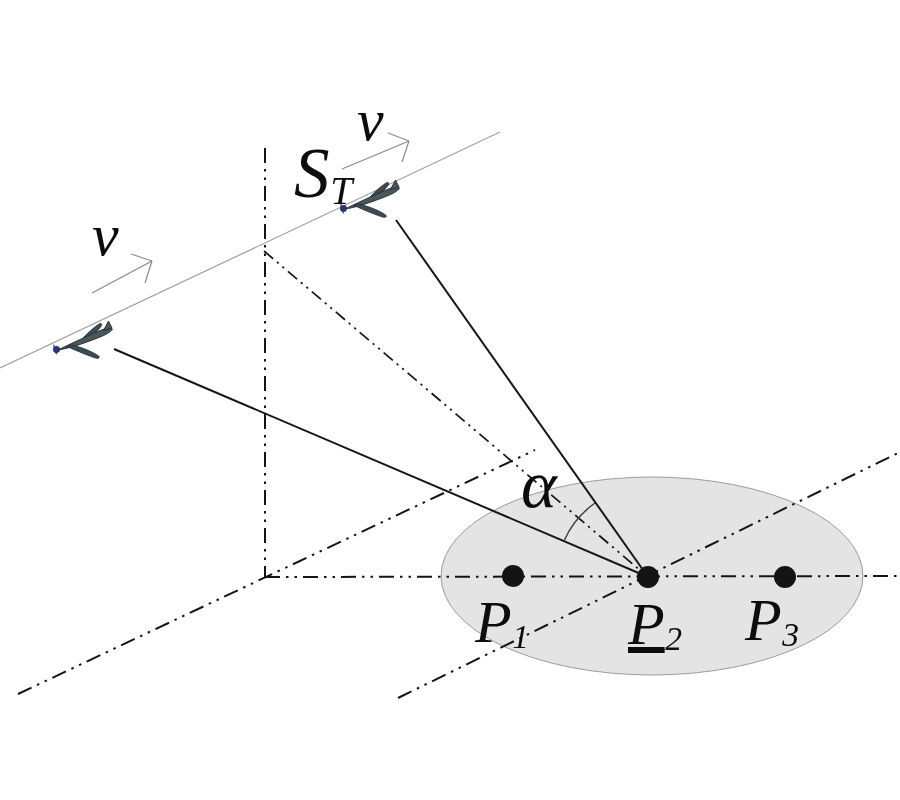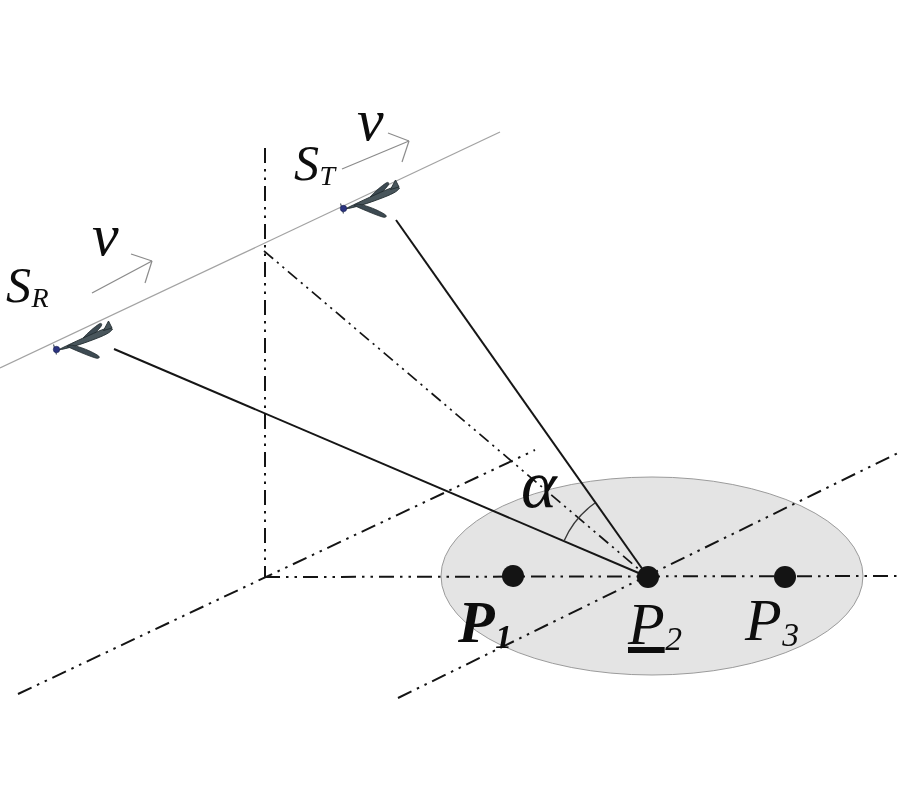--- a/index.html
+++ b/index.html
@@ -36,21 +36,21 @@
     color: #0d0d0d;
     line-height: 1;
     white-space: nowrap;
     user-select: none;
   }
   .lbl .sub {
     font-size: 0.56em;
     vertical-align: -0.18em;
     margin-left: 0.02em;
   }
-  .fs62 { font-size: 50px; }
+  .fs62 { font-size: 71px; }
   .fs60 { font-size: 60px; }
   .fs68 { font-size: 68px; }
 </style>
 </head>
 <body>
 
 <div class="stage">
 
   <svg class="diagram" width="900" height="800" viewBox="0 0 900 800">
 
@@ -92,29 +92,28 @@
     </g>
 
     <use href="#plane-shape" transform="translate(52,316)"></use>
     <use href="#plane-shape" transform="translate(339,175)"></use>
 
     <circle class="dot" cx="513" cy="576" r="11"></circle>
     <circle class="dot" cx="648" cy="577" r="11"></circle>
     <circle class="dot" cx="785" cy="577" r="11"></circle>
   </svg>
 
-  <div class="lbl fs62" style="left:6px; top:260px;"><span>S</span><span class="sub">R</span></div>
 
   <div class="lbl fs60" style="left:92px; top:205px;">v</div>
 
   <div class="lbl fs62" style="left:294px; top:138px;"><span>S</span><span class="sub">T</span></div>
 
   <div class="lbl fs60" style="left:357px; top:90px;">v</div>
 
   <div class="lbl fs68" style="left:521px; top:450px;">α</div>
 
-  <div class="lbl fs60" style="left:458px; top:592px;font-weight:bold;"><span>P</span><span class="sub">1</span></div>
+  <div class="lbl fs60" style="left:475px; top:592px;"><span>P</span><span class="sub">1</span></div>
 
   <div class="lbl fs60" style="left:628px; top:594px;text-decoration:underline;"><span>P</span><span class="sub">2</span></div>
 
   <div class="lbl fs60" style="left:745px; top:590px;"><span>P</span><span class="sub">3</span></div>
 
 </div>
 
 </body></html>

